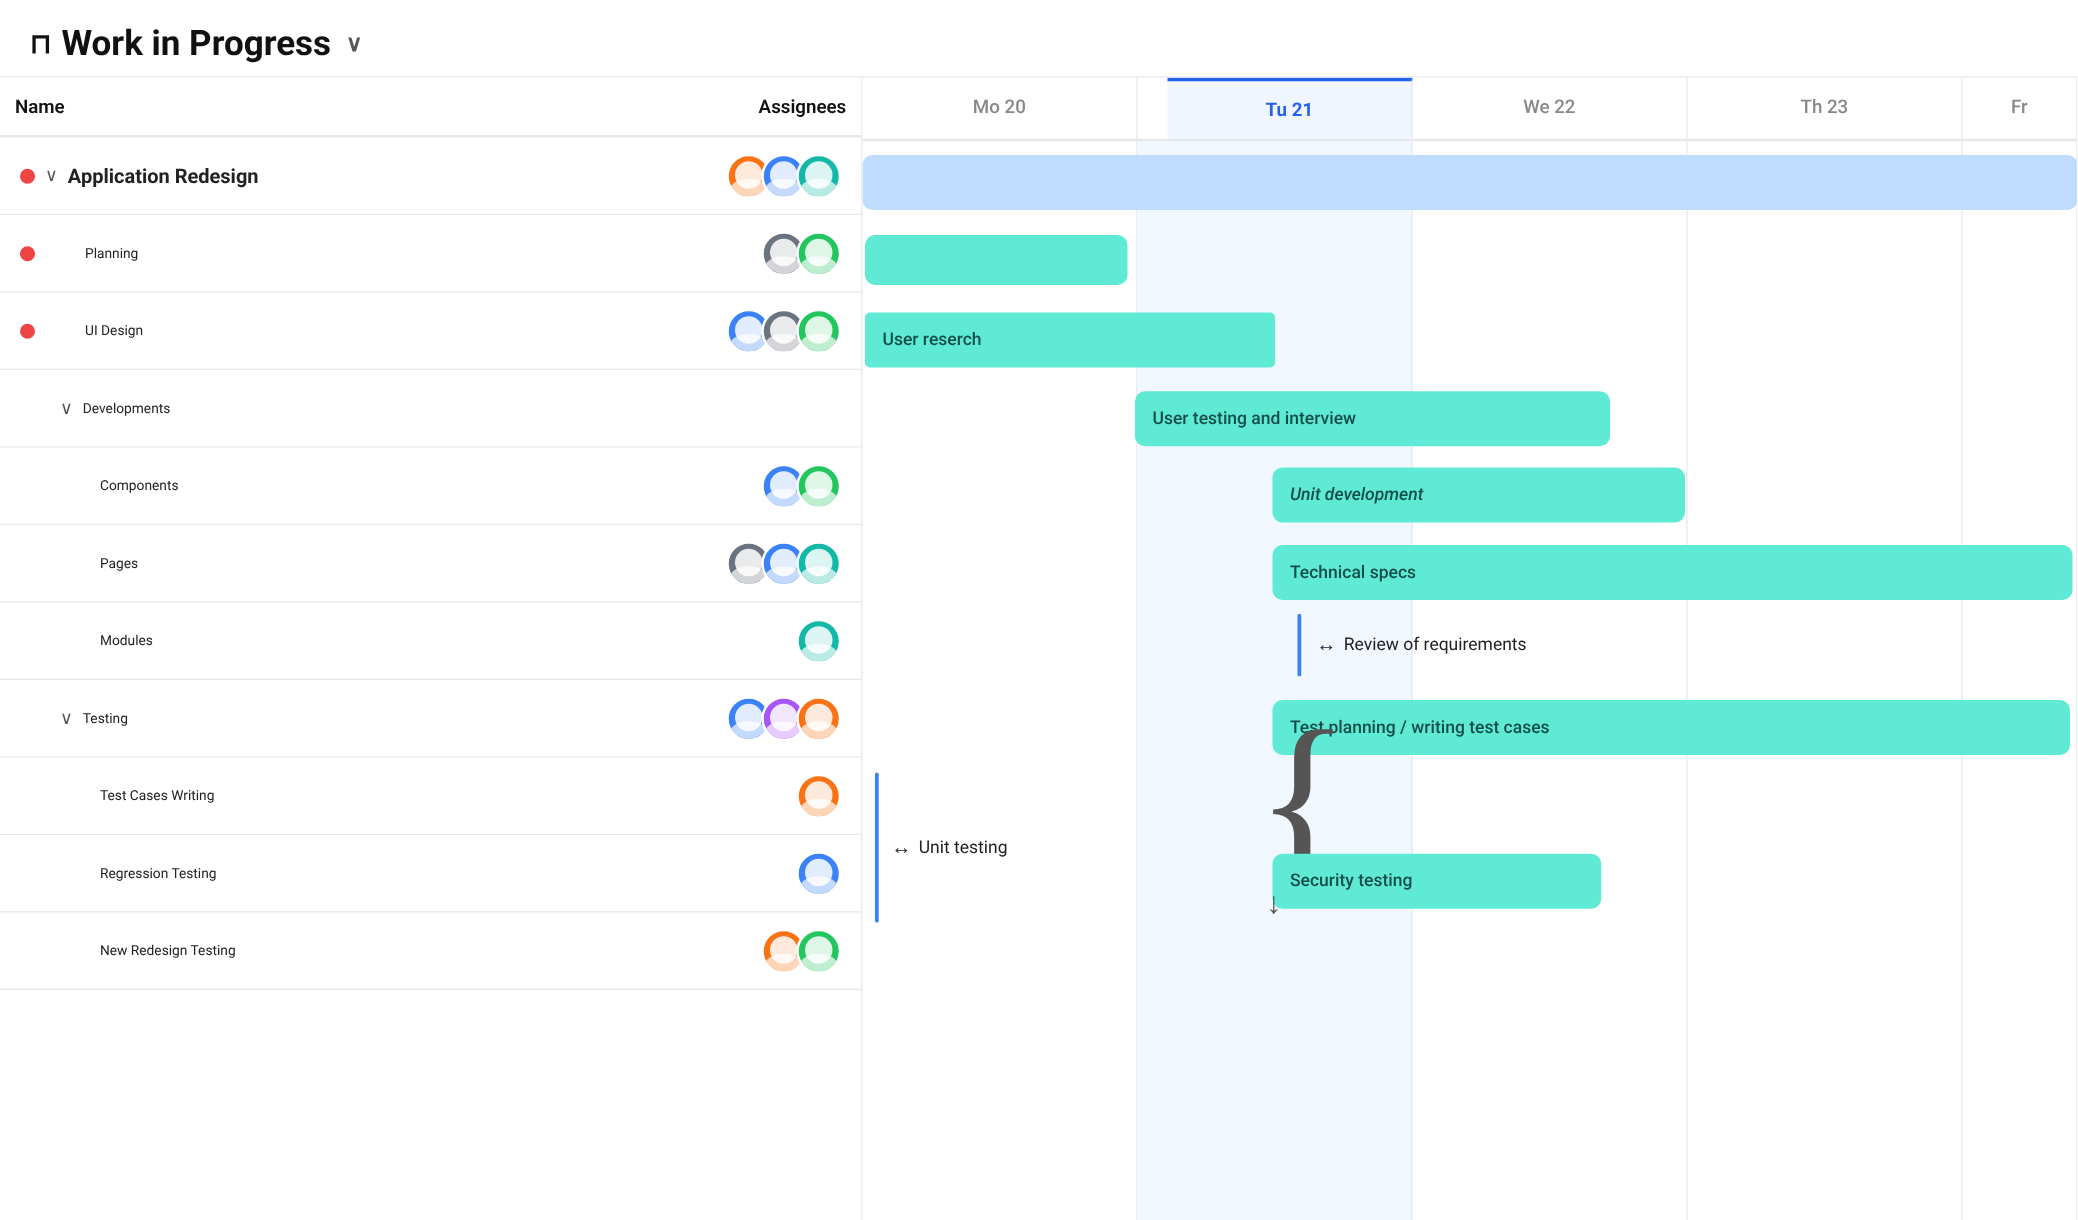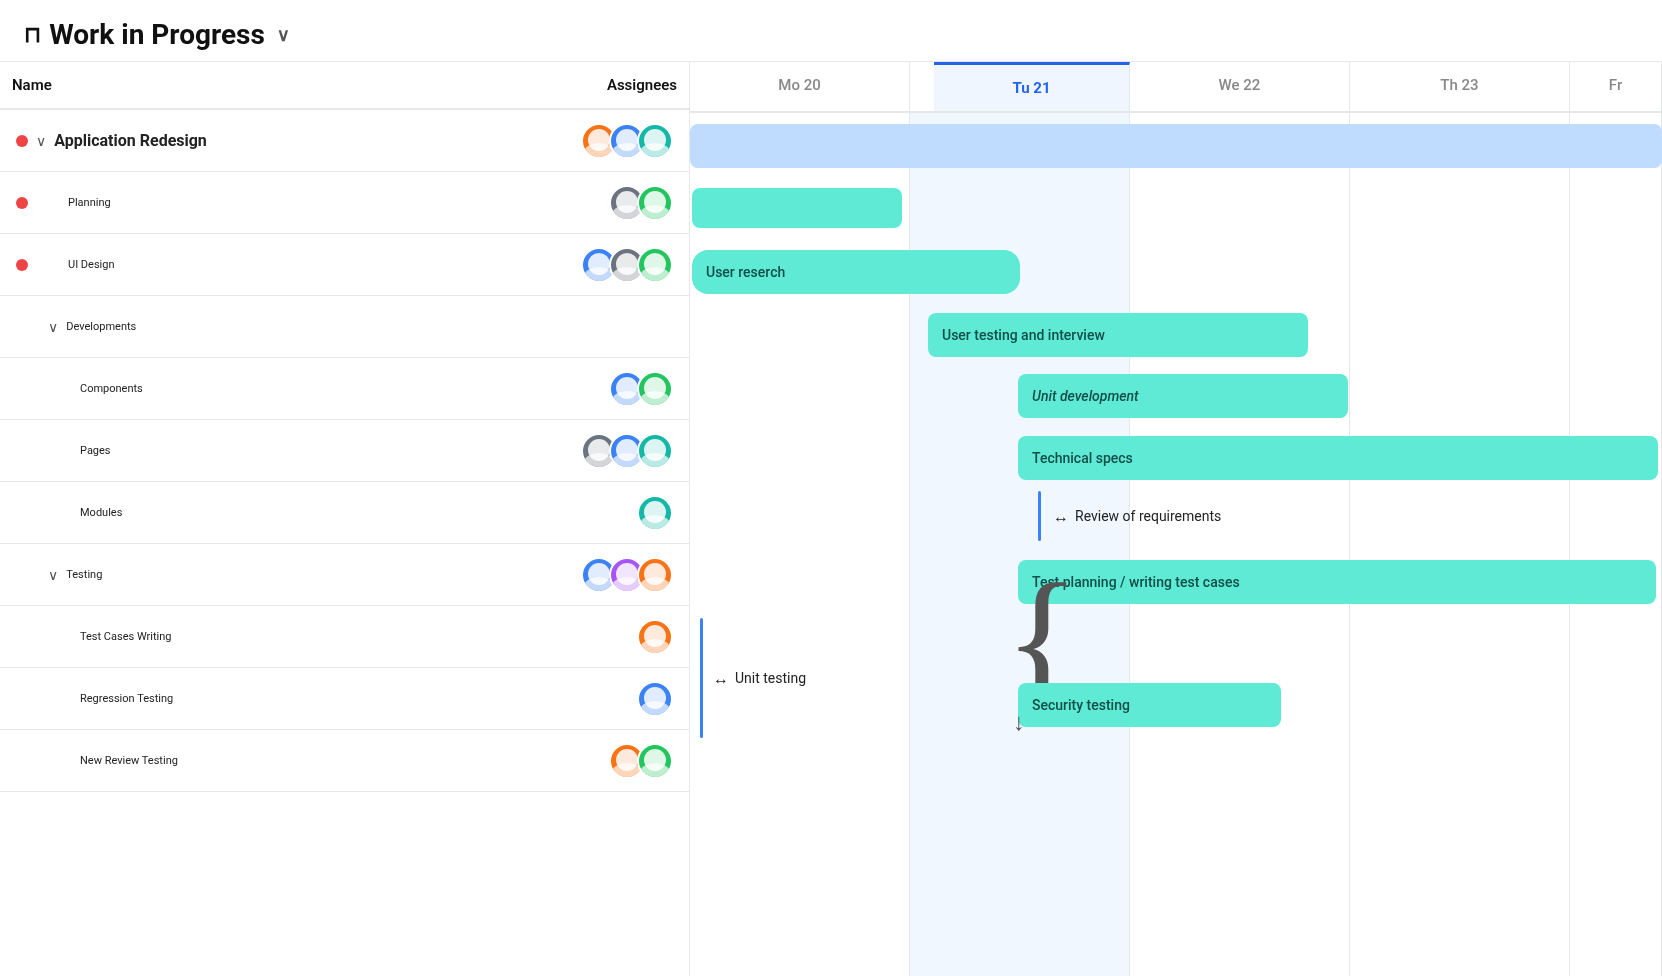--- a/index.html
+++ b/index.html
@@ -520,21 +520,21 @@
                     <div class="av-head"></div>
                     <div class="av-body"></div>
                   </div>
                 </div>
             </div>
           </div>
         </div>
 
         <div class="row">
           <div class="row-name">
-            <span class="row-label indented2">New Review Testing</span>
+            <span class="row-label indented2">New Redesign Testing</span>
           </div>
           <div class="assignees-cell">
             <div class="avatar-stack">
               <div class="avatar av-orange">
                   <div class="avatar-face">
                     <div class="av-head"></div>
                     <div class="av-body"></div>
                   </div>
                 </div>
               <div class="avatar av-green">
@@ -571,25 +571,25 @@
         </div>
 
         <div class="bars-container">
 
           <div class="gantt-bar bar-blue-light" style="left:0; top:11px; width:972px; height:44px; border-radius:8px;">
           </div>
 
           <div class="gantt-bar bar-teal" style="left:2px; top:75px; width:210px; height:40px; border-radius:8px;">
           </div>
 
-          <div class="gantt-bar bar-teal" style="left:2px; top:137px; width:328px; height:44px; border-radius:16px;">
+          <div class="gantt-bar bar-teal" style="left:2px; top:137px; width:328px; height:44px; border-radius:4px;">
             <span>User reserch</span>
           </div>
 
-          <div class="gantt-bar bar-teal" style="left:218px; top:200px; width:380px; height:44px; border-radius:8px;margin-left:20px;">
+          <div class="gantt-bar bar-teal" style="left:218px; top:200px; width:380px; height:44px; border-radius:8px;">
             <span>User testing and interview</span>
           </div>
 
           <div class="gantt-bar bar-teal" style="left:328px; top:261px; width:330px; height:44px; border-radius:8px;font-style:italic;">
             <span>Unit development</span>
           </div>
 
           <div class="gantt-bar bar-teal" style="left:328px; top:323px; width:640px; height:44px; border-radius:8px;">
             <span>Technical specs</span>
           </div>

